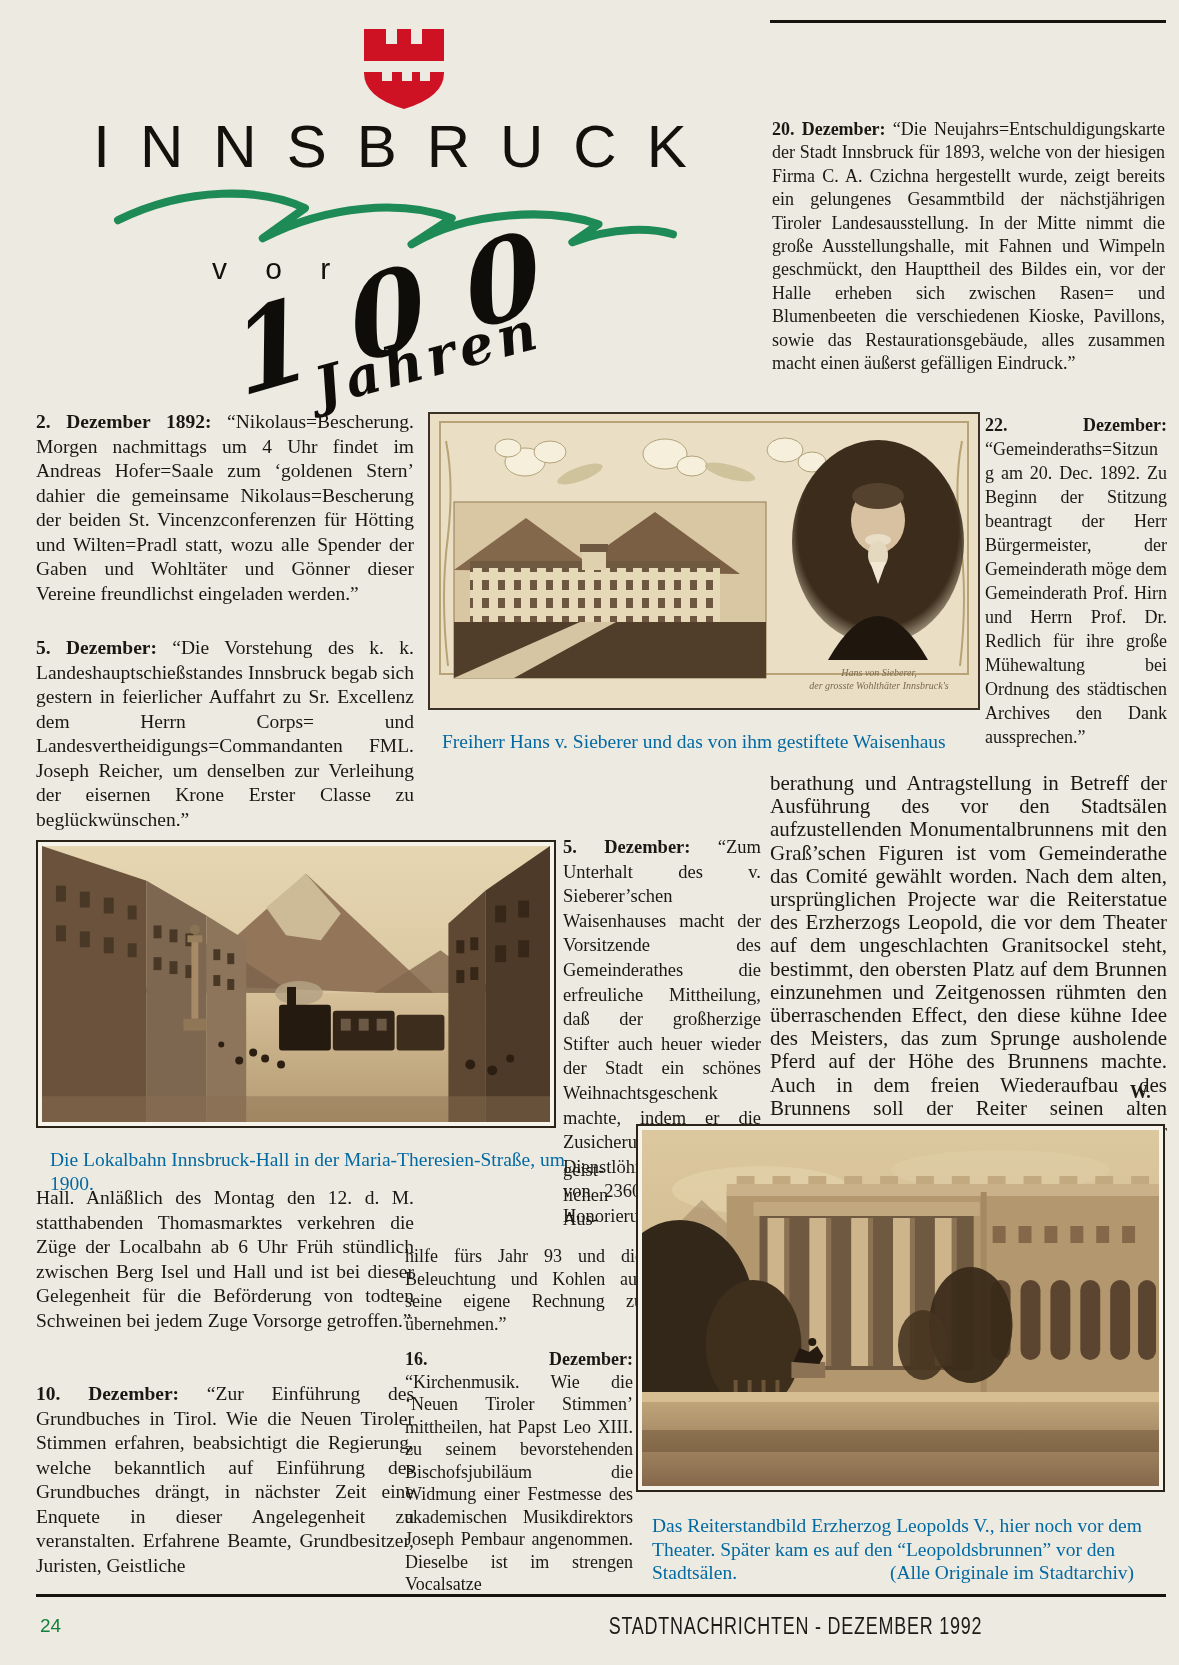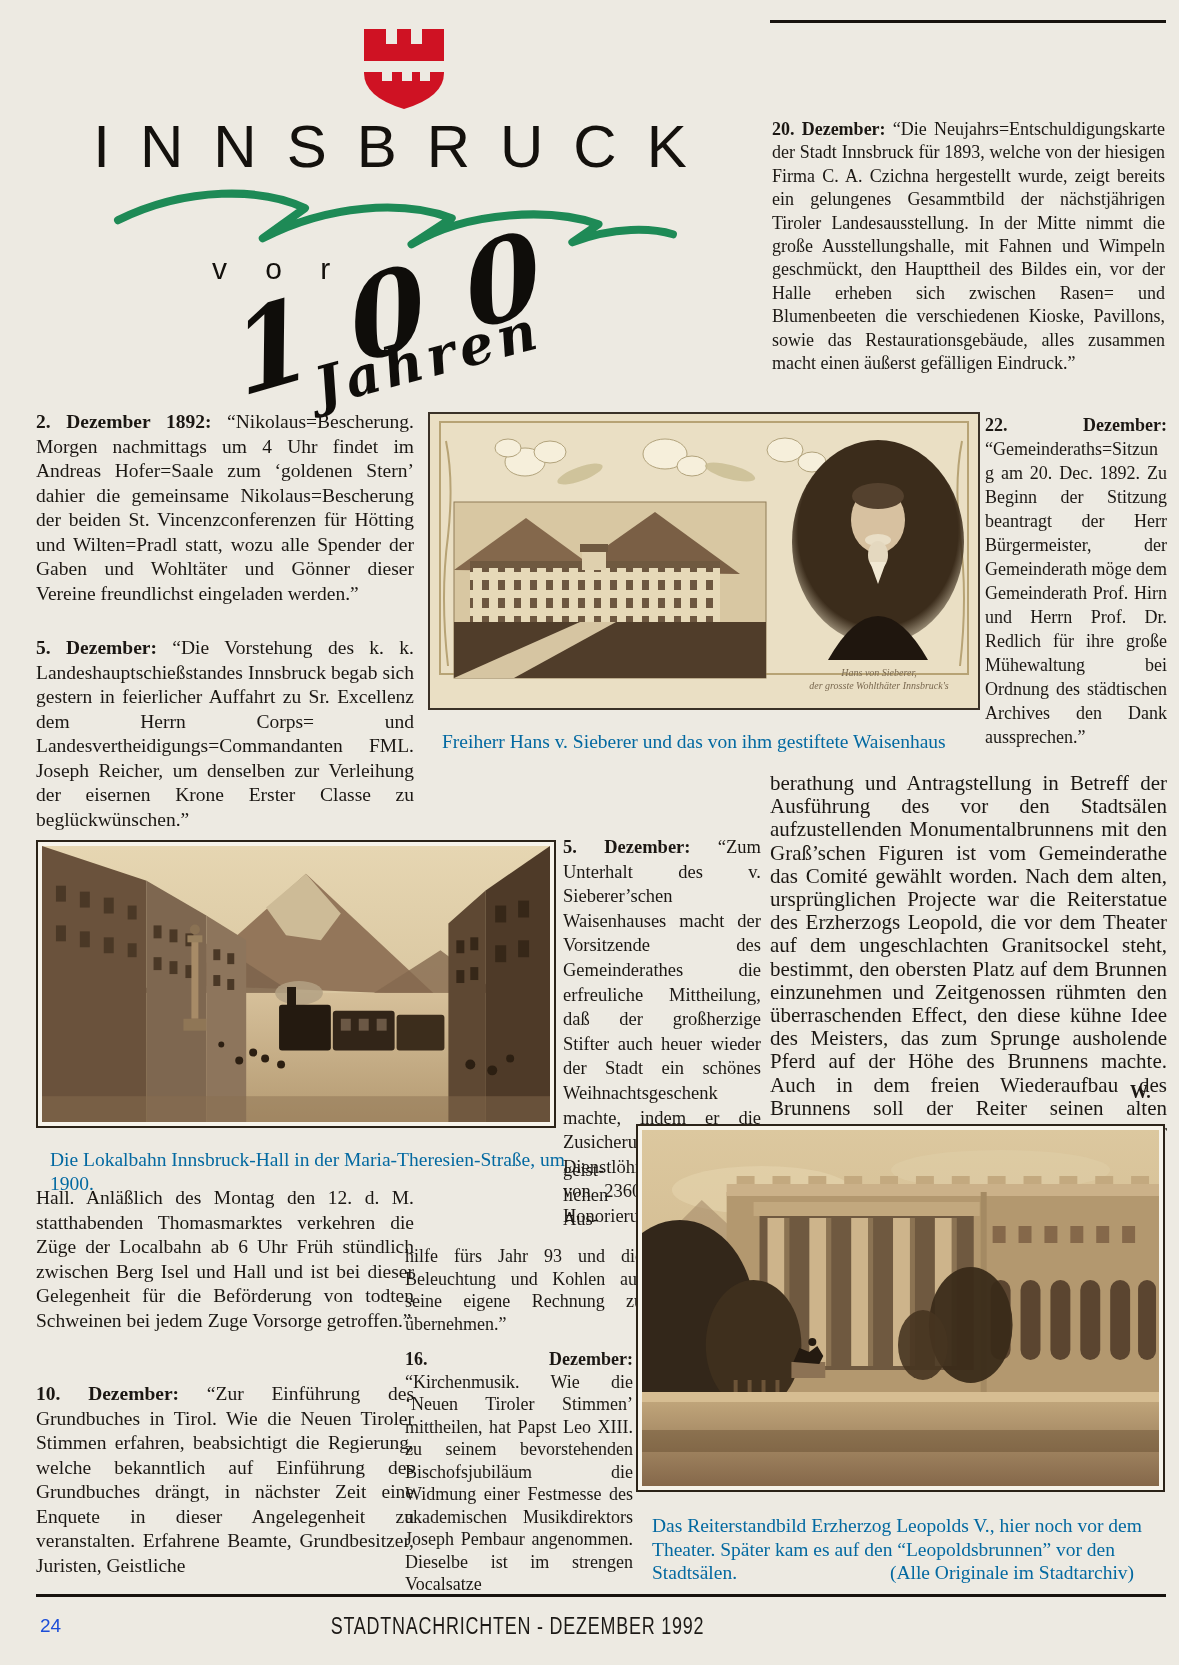--- a/index.html
+++ b/index.html
@@ -38,22 +38,22 @@
   .photo{position:absolute;background:#f6f3ea;border:2px solid #2b2318;padding:4px;box-sizing:border-box;}
   .photo svg{display:block;width:100%;height:100%;}
   .postcard{position:absolute;background:#eadfc4;border:2px solid #3a3127;box-sizing:border-box;}
   .postcard svg{display:block;width:100%;height:100%;}
   .sieb-inner{position:absolute;left:358px;top:252px;width:182px;text-align:center;
     font-style:italic;font-size:10px;line-height:13px;color:#7a6950;}
   .signature{position:absolute;font-size:18px;font-weight:bold;}
   .credit{position:absolute;right:2px;top:47px;width:330px;text-align:center;}
   
   .page-num{position:absolute;left:40px;top:1615px;font-family:"Liberation Sans",sans-serif;
-    font-size:19px;color:#1d4ed8;}
-  .journal{position:absolute;left:0;top:1613px;width:1035px;text-align:center;margin:0;}
+    font-size:19px;color:#15803d;}
+  .journal{position:absolute;left:0;top:1613px;width:1035px;text-align:right;margin:0;}
   .journal-inner{display:inline-block;transform:scaleX(.78);transform-origin:center;
     font-family:"Liberation Sans",sans-serif;font-size:23px;letter-spacing:1px;color:#1c1916;}
 </style>
 </head>
 <body>
 
 <div class="page">
 
   <div class="masthead">
     <div class="mast-shield">

